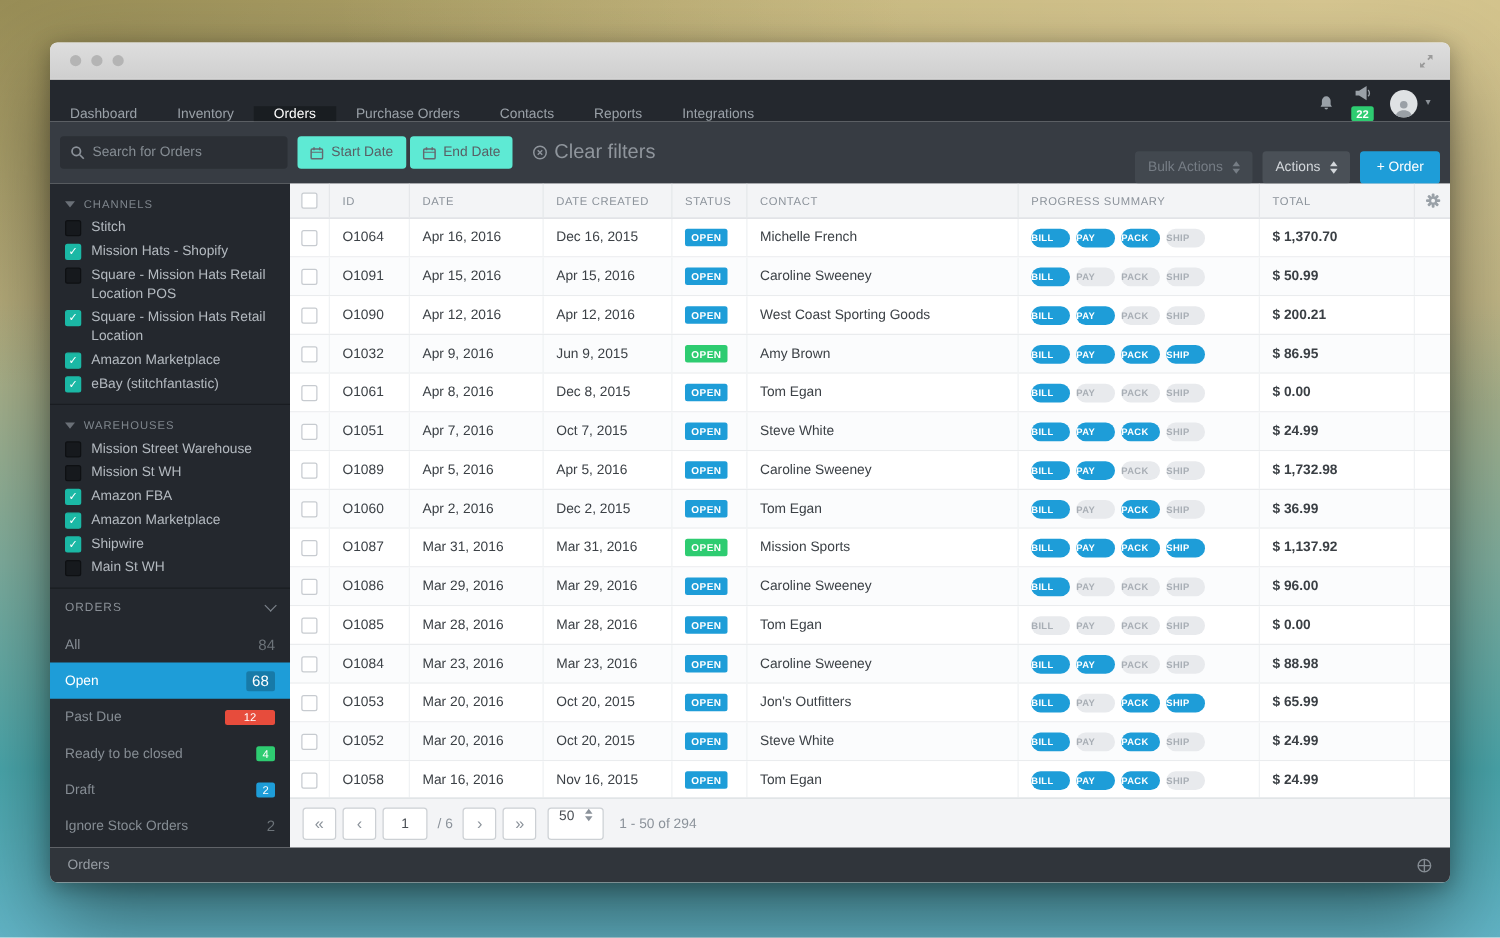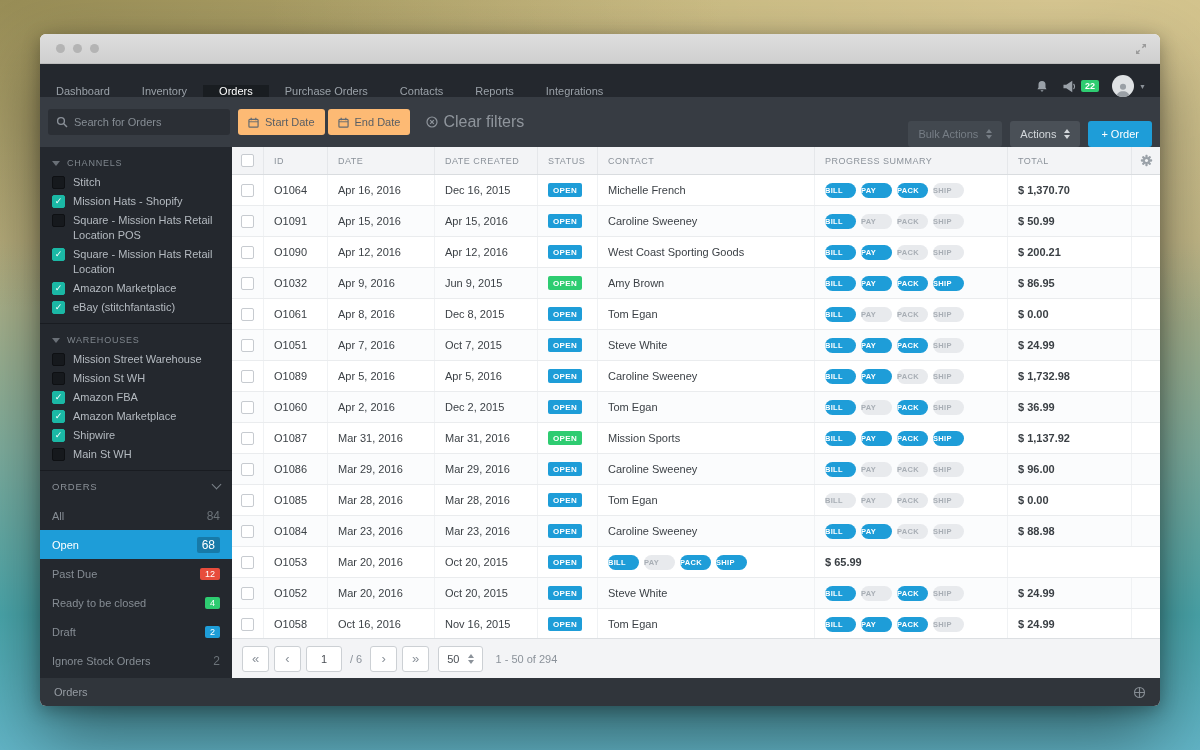--- a/index.html
+++ b/index.html
@@ -19,33 +19,33 @@
   .dots{ display:flex; gap:8px; }
   .dot{ width:9px; height:9px; border-radius:50%; background:#b4b4b4; display:inline-block; cursor:pointer; }
   .expand{ position:absolute; right:13px; top:9px; cursor:pointer; }
 
   
   .nav{ flex:0 0 33px; background:#24282e; display:flex; align-items:flex-end; }
   .nav-tabs{ display:flex; align-items:stretch; }
   .nav-tab{ display:flex; align-items:center; padding:0 16px; font-size:11px; color:#9aa1a8; cursor:pointer; }
   .nav-tab.active{ background:#191d21; color:#fff; }
   .nav-right{ margin-left:auto; display:flex; align-items:center; gap:13px; padding-right:14px; }
-  .icon-btn{ display:flex; align-items:center; gap:4px; cursor:pointer; }
+  .icon-btn{ display:flex; align-items:center; gap:4px; cursor:pointer;flex-direction:column; }
   .count-badge{ background:#2ecc71; color:#fff; font-size:9px; font-weight:bold; border-radius:2px; padding:1px 4px; }
   .avatar-wrap{ display:flex; align-items:center; gap:5px; cursor:pointer; }
   .avatar{ width:22px; height:22px; border-radius:50%; background:#dfe2e4; overflow:hidden; display:flex; align-items:flex-end; justify-content:center; }
   .avatar-caret{ color:#8b9198; font-size:7px; }
 
   
   .toolbar{ flex:0 0 44px; background:#373c43; display:flex; align-items:center; padding:0 8px; gap:8px; }
   .search{ width:182px; height:26px; background:#2b2f35; border-radius:3px; display:flex; align-items:center; padding:0 8px; gap:6px; flex:0 0 182px; }
   .search input{ flex:1; min-width:0; background:transparent; border:none; outline:none; color:#c8cdd2; font-size:11px; }
   .search input::placeholder{ color:#868d94; }
   .date-group{ display:flex; gap:3px; }
-  .datebtn{ height:26px; background:#fdba74; border-radius:3px; display:flex; align-items:center; gap:6px; padding:0 10px; font-size:11px; color:#585e64; cursor:pointer; }
+  .datebtn{ height:26px; background:#5eead4; border-radius:3px; display:flex; align-items:center; gap:6px; padding:0 10px; font-size:11px; color:#585e64; cursor:pointer; }
   .clear{ display:flex; align-items:center; gap:5px; color:#8f959c; font-size:16px; margin-left:8px; cursor:pointer; }
   .spacer{ flex:1; }
   .btn{ height:26px; border-radius:3px; font-size:11px; display:flex; align-items:center; gap:8px; padding:0 10px; cursor:pointer;margin-top:24px; }
   .btn.bulk{ background:#42484f; color:#767d85; }
   .btn.actions{ background:#4a5057; color:#d3d7db; }
   .btn.order{ background:#1e9dd8; color:#fff; padding:0 13px; }
   .caret-updown{ display:flex; flex-direction:column; gap:2px; }
   .caret-updown i{ width:0; height:0; border-left:3.5px solid transparent; border-right:3.5px solid transparent; display:block; }
   .caret-updown .up{ border-bottom:4px solid currentColor; }
   .caret-updown .down{ border-top:4px solid currentColor; }
@@ -58,21 +58,21 @@
   .tri{ width:0; height:0; border-left:4px solid transparent; border-right:4px solid transparent; border-top:5px solid #6a7077; }
   .check-row{ display:flex; gap:8px; padding:2px 12px; align-items:flex-start; color:#b4bac0; cursor:pointer; line-height:15px; }
   .checkbox{ flex:0 0 13px; width:13px; height:13px; margin-top:1px; background:#16191d; border:1px solid #0e1013; border-radius:2px; display:flex; align-items:center; justify-content:center; font-size:9px; color:transparent; }
   .checkbox.checked{ background:#1bb8a5; border-color:#1bb8a5; color:#fff; }
   .orders-header{ display:flex; justify-content:space-between; align-items:center; padding:10px 12px 9px; color:#8a9097; font-size:9.5px; letter-spacing:.8px; cursor:pointer; }
   .chev{ width:7px; height:7px; border-right:1.5px solid #7b828a; border-bottom:1.5px solid #7b828a; transform:rotate(45deg); margin-top:-4px; }
   .filter-row{ display:flex; justify-content:space-between; align-items:center; height:29px; padding:0 12px; color:#868d94; cursor:pointer; }
   .filter-row.selected{ background:#1e9dd8; color:#fff; }
   .filter-count{ font-size:12px; color:#6c7379; }
   .filter-row.selected .filter-count{ background:rgba(0,0,0,.22); color:#fff; border-radius:2px; padding:1px 5px; }
-  .filter-count.badge-red{ background:#e74c3c; color:#fff; border-radius:2px; padding:1px 5px; font-size:9px; }
+  .filter-count.badge-red{ background:#e74c3c; color:#fff; border-radius:2px; padding:1px 15px; font-size:9px; }
   .filter-count.badge-green{ background:#2ecc71; color:#fff; border-radius:2px; padding:1px 5px; font-size:9px; }
   .filter-count.badge-blue{ background:#1e9dd8; color:#fff; border-radius:2px; padding:1px 5px; font-size:9px; }
 
   
   .main{ flex:1; display:flex; flex-direction:column; background:#fff; min-width:0; }
   .grid-cols{ display:grid; grid-template-columns:32px 64px 107px 103px 60px 217px 193px 1fr 28px; }
   .thead{ flex:0 0 28px; background:#f3f4f6; border-bottom:1px solid #d9dcdf; align-items:center; font-size:9px; color:#8b929a; letter-spacing:.5px; }
   .th{ padding:0 10px; border-right:1px solid #e5e7ea; height:100%; display:flex; align-items:center; cursor:pointer; }
   .th.c-center{ justify-content:center; padding:0; }
   .th.c-last{ border-right:none; justify-content:center; padding:0; cursor:default; }
@@ -88,21 +88,21 @@
   .pills{ display:flex; gap:5px; }
   .pill{ width:31px; font-size:7.5px; font-weight:bold; letter-spacing:.3px; border-radius:8px; padding:3px 0; background:#e8eaed; color:#a8aeb5; }
   .pill.on{ background:#1e9dd8; color:#fff; }
   .total-cell{ font-weight:bold; color:#3a3f44; }
 
   
   .pagination{ flex:1; display:flex; align-items:center; gap:5px; padding:0 10px; background:#f3f4f6; border-top:1px solid #dcdfe2; min-height:40px; }
   .pg-btn{ width:27px; height:26px; background:#fff; border:1px solid #ccd0d4; border-radius:3px; color:#8b929a; display:flex; align-items:center; justify-content:center; font-size:13px; cursor:pointer; }
   .pg-input{ width:36px; height:26px; border:1px solid #ccd0d4; border-radius:3px; text-align:center; font-size:11px; color:#4a4f55; outline:none; }
   .pg-of{ color:#8b929a; font-size:11px; margin:0 3px; }
-  .pg-size{ height:26px; border:1px solid #ccd0d4; border-radius:3px; background:#fff; display:flex; align-items:center; gap:9px; padding:0 8px; font-size:11px; color:#4a4f55; margin-left:4px; cursor:pointer; }
+  .pg-size{ height:26px; border:1px solid #ccd0d4; border-radius:3px; background:#fff; display:flex; gap:9px; padding:0 8px; font-size:11px; color:#4a4f55; margin-left:4px; cursor:pointer; }
   .pg-size .caret-updown{ color:#8b929a; }
   .pg-range{ color:#8b929a; font-size:11px; margin-left:7px; }
 
   
   .statusbar{ flex:0 0 28px; background:#30353b; display:flex; align-items:center; justify-content:space-between; padding:0 14px; color:#969ca3; font-size:11px; }
 </style>
 </head>
 <body>
 
 <div class="window">
@@ -603,20 +603,21 @@
           <div class="row grid-cols">
     <div class="cell c-check">
               <span class="tbl-checkbox"></span>
             </div>
     <div class="cell">O1053</div>
     <div class="cell">Mar 20, 2016</div>
     <div class="cell">Oct 20, 2015</div>
     <div class="cell">
               <span class="status-badge">OPEN</span>
             </div>
+    <div class="cell">Jon's Outfitters</div>
     <div class="cell">
               <span class="pills">
                 <span class="pill on">BILL</span>
                 <span class="pill">PAY</span>
                 <span class="pill on">PACK</span>
                 <span class="pill on">SHIP</span>
               </span>
             </div>
     <div class="cell total-cell">$ 65.99</div>
     <div class="cell c-last"></div>
@@ -641,21 +642,21 @@
               </span>
             </div>
     <div class="cell total-cell">$ 24.99</div>
     <div class="cell c-last"></div>
   </div>
           <div class="row grid-cols">
     <div class="cell c-check">
               <span class="tbl-checkbox"></span>
             </div>
     <div class="cell">O1058</div>
-    <div class="cell">Oct 16, 2016</div>
+    <div class="cell">Mar 16, 2016</div>
     <div class="cell">Nov 16, 2015</div>
     <div class="cell">
               <span class="status-badge">OPEN</span>
             </div>
     <div class="cell">Tom Egan</div>
     <div class="cell">
               <span class="pills">
                 <span class="pill on">BILL</span>
                 <span class="pill on">PAY</span>
                 <span class="pill on">PACK</span>

